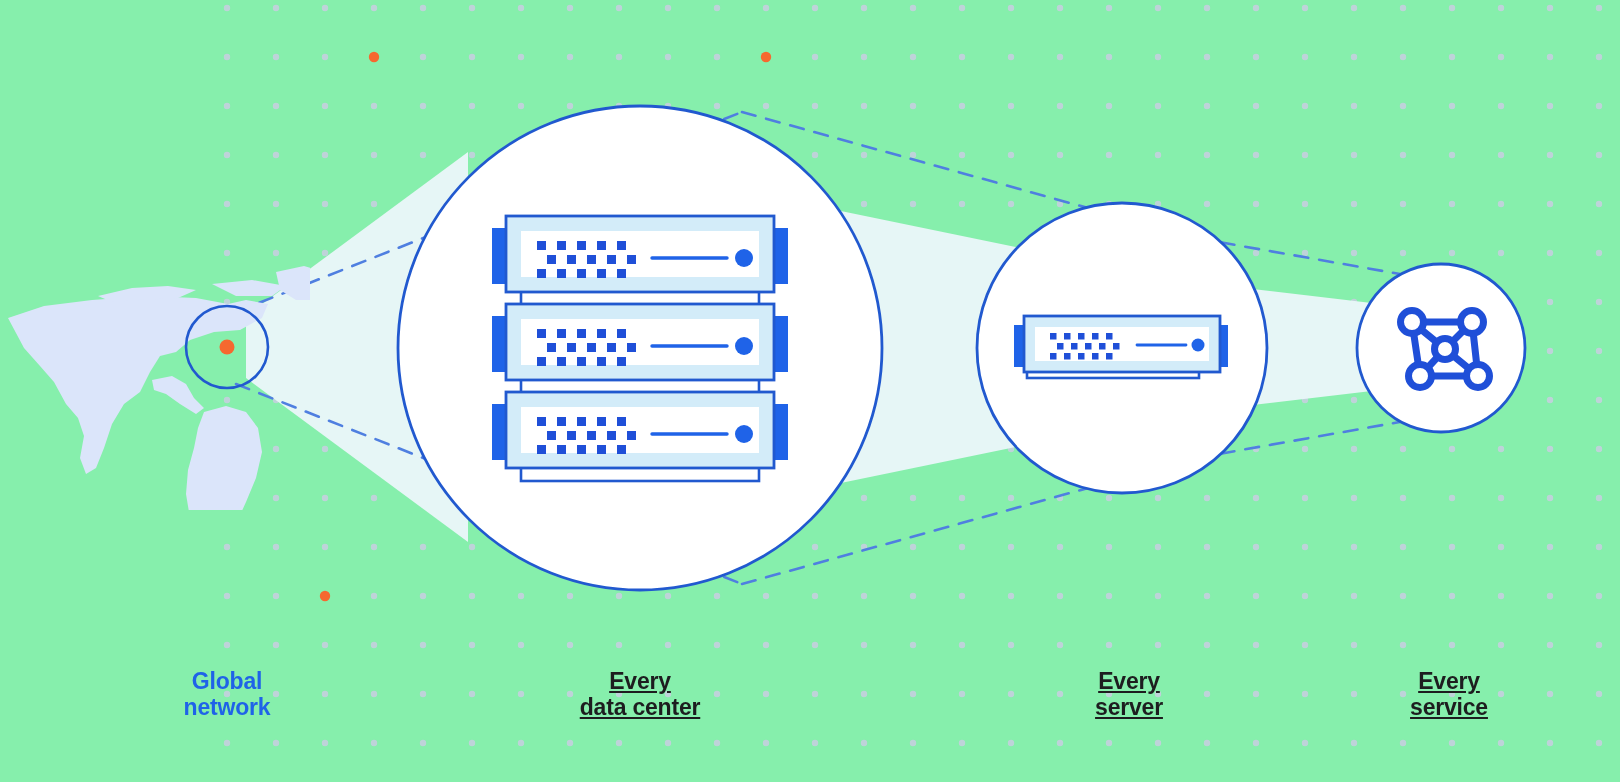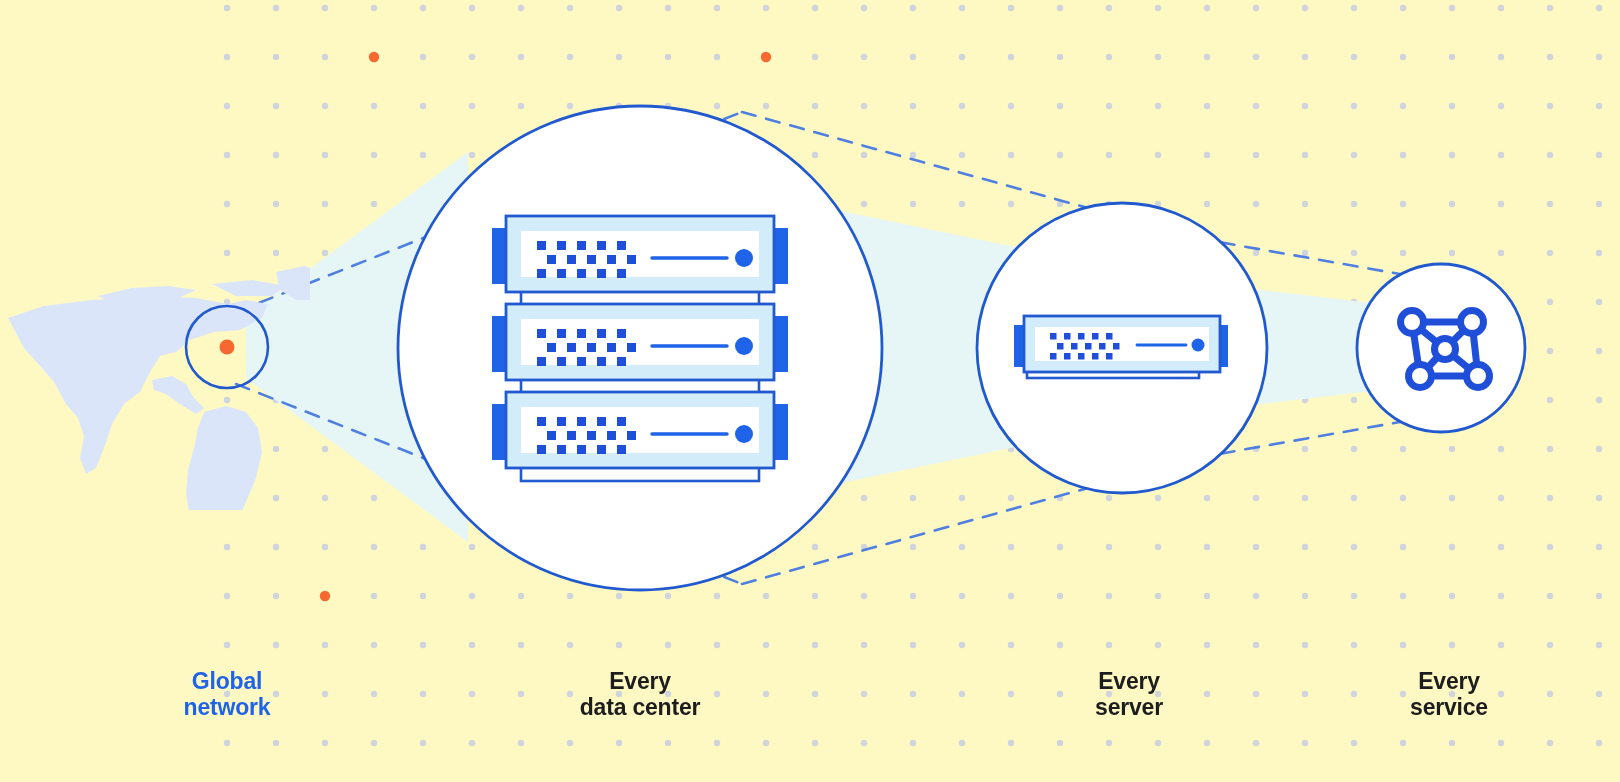--- a/index.html
+++ b/index.html
@@ -8,42 +8,42 @@
     padding: 0;
     background: #ffffff;
   }
   body {
     font-family: "Liberation Sans", sans-serif;
   }
   #stage {
     position: relative;
     width: 1620px;
     height: 782px;
-    background: #fef9c3;
+    background: #86efac;
     overflow: hidden;
   }
   #scene {
     position: absolute;
     inset: 0;
     width: 1620px;
     height: 782px;
     display: block;
   }
   .label {
     position: absolute;
     font-family: "Liberation Sans", sans-serif;
     font-size: 23px;
     font-weight: 700;
     line-height: 1.13;
     text-align: center;
     white-space: pre-line;
     letter-spacing: -0.2px;
     user-select: none;
   }
-  .label.dark  { color: #1d1d1f; }
+  .label.dark  { color: #1d1d1f; text-decoration: underline; }
   .label.blue  { color: #1f63e8; }
 </style>
 </head>
 <body>
 
 <div id="stage">
 
   <svg id="scene" viewBox="0 0 1620 782" aria-hidden="true">
     <defs>
 

